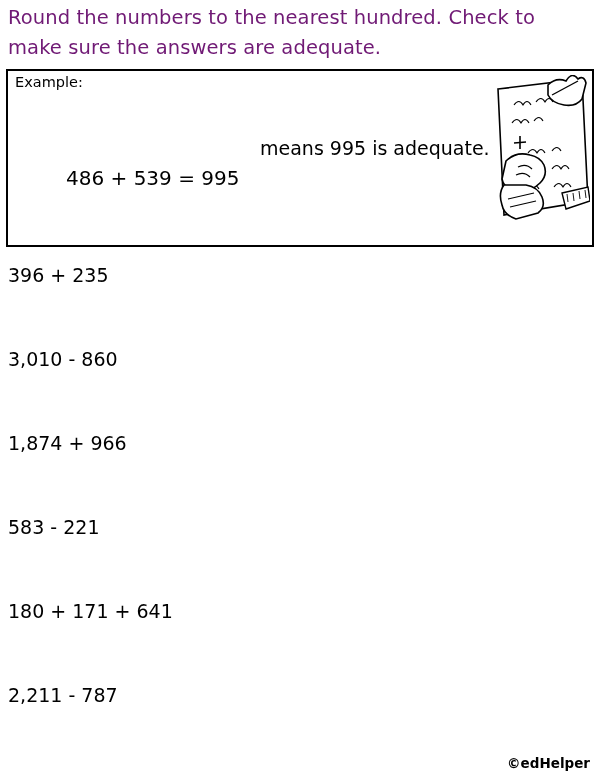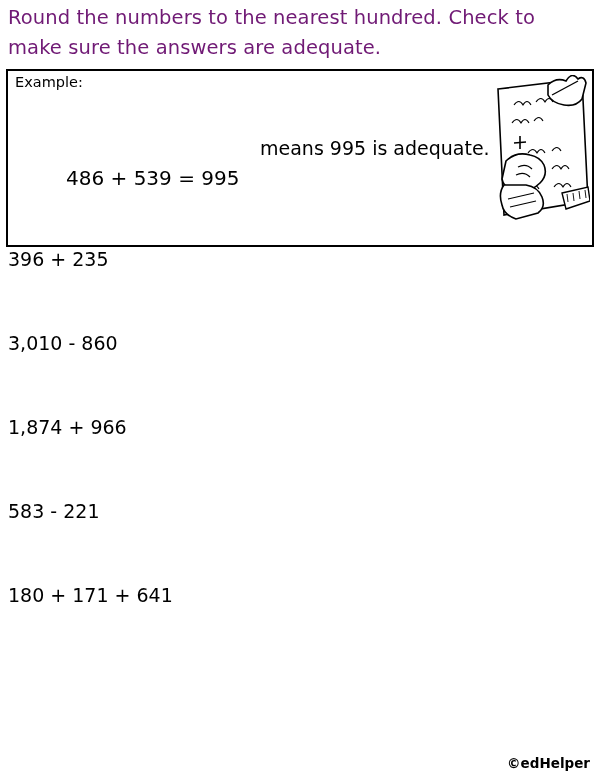--- a/index.html
+++ b/index.html
@@ -63,21 +63,21 @@
   }
   .clip-art {
     position: absolute;
     right: 2px;
     top: 4px;
     width: 120px;
     height: 152px;
   }
   .problems {
     position: relative;
-    margin-top: 0;
+    margin-top: 16px;
   }
   .problem {
     font-size: 19px;
     line-height: 24px;
     height: 84px;
     padding-left: 2px;
     box-sizing: border-box;
   }
   .footer {
     position: absolute;
@@ -155,17 +155,18 @@
     </svg>
 
   </div>
 
   <div class="problems">
     <div class="problem">396 + 235</div>
     <div class="problem">3,010 - 860</div>
     <div class="problem">1,874 + 966</div>
     <div class="problem">583 - 221</div>
     <div class="problem">180 + 171 + 641</div>
+    <div class="problem">2,211 - 787</div>
   </div>
 
   <div class="footer">©edHelper</div>
 
 </div>
 
 </body></html>

